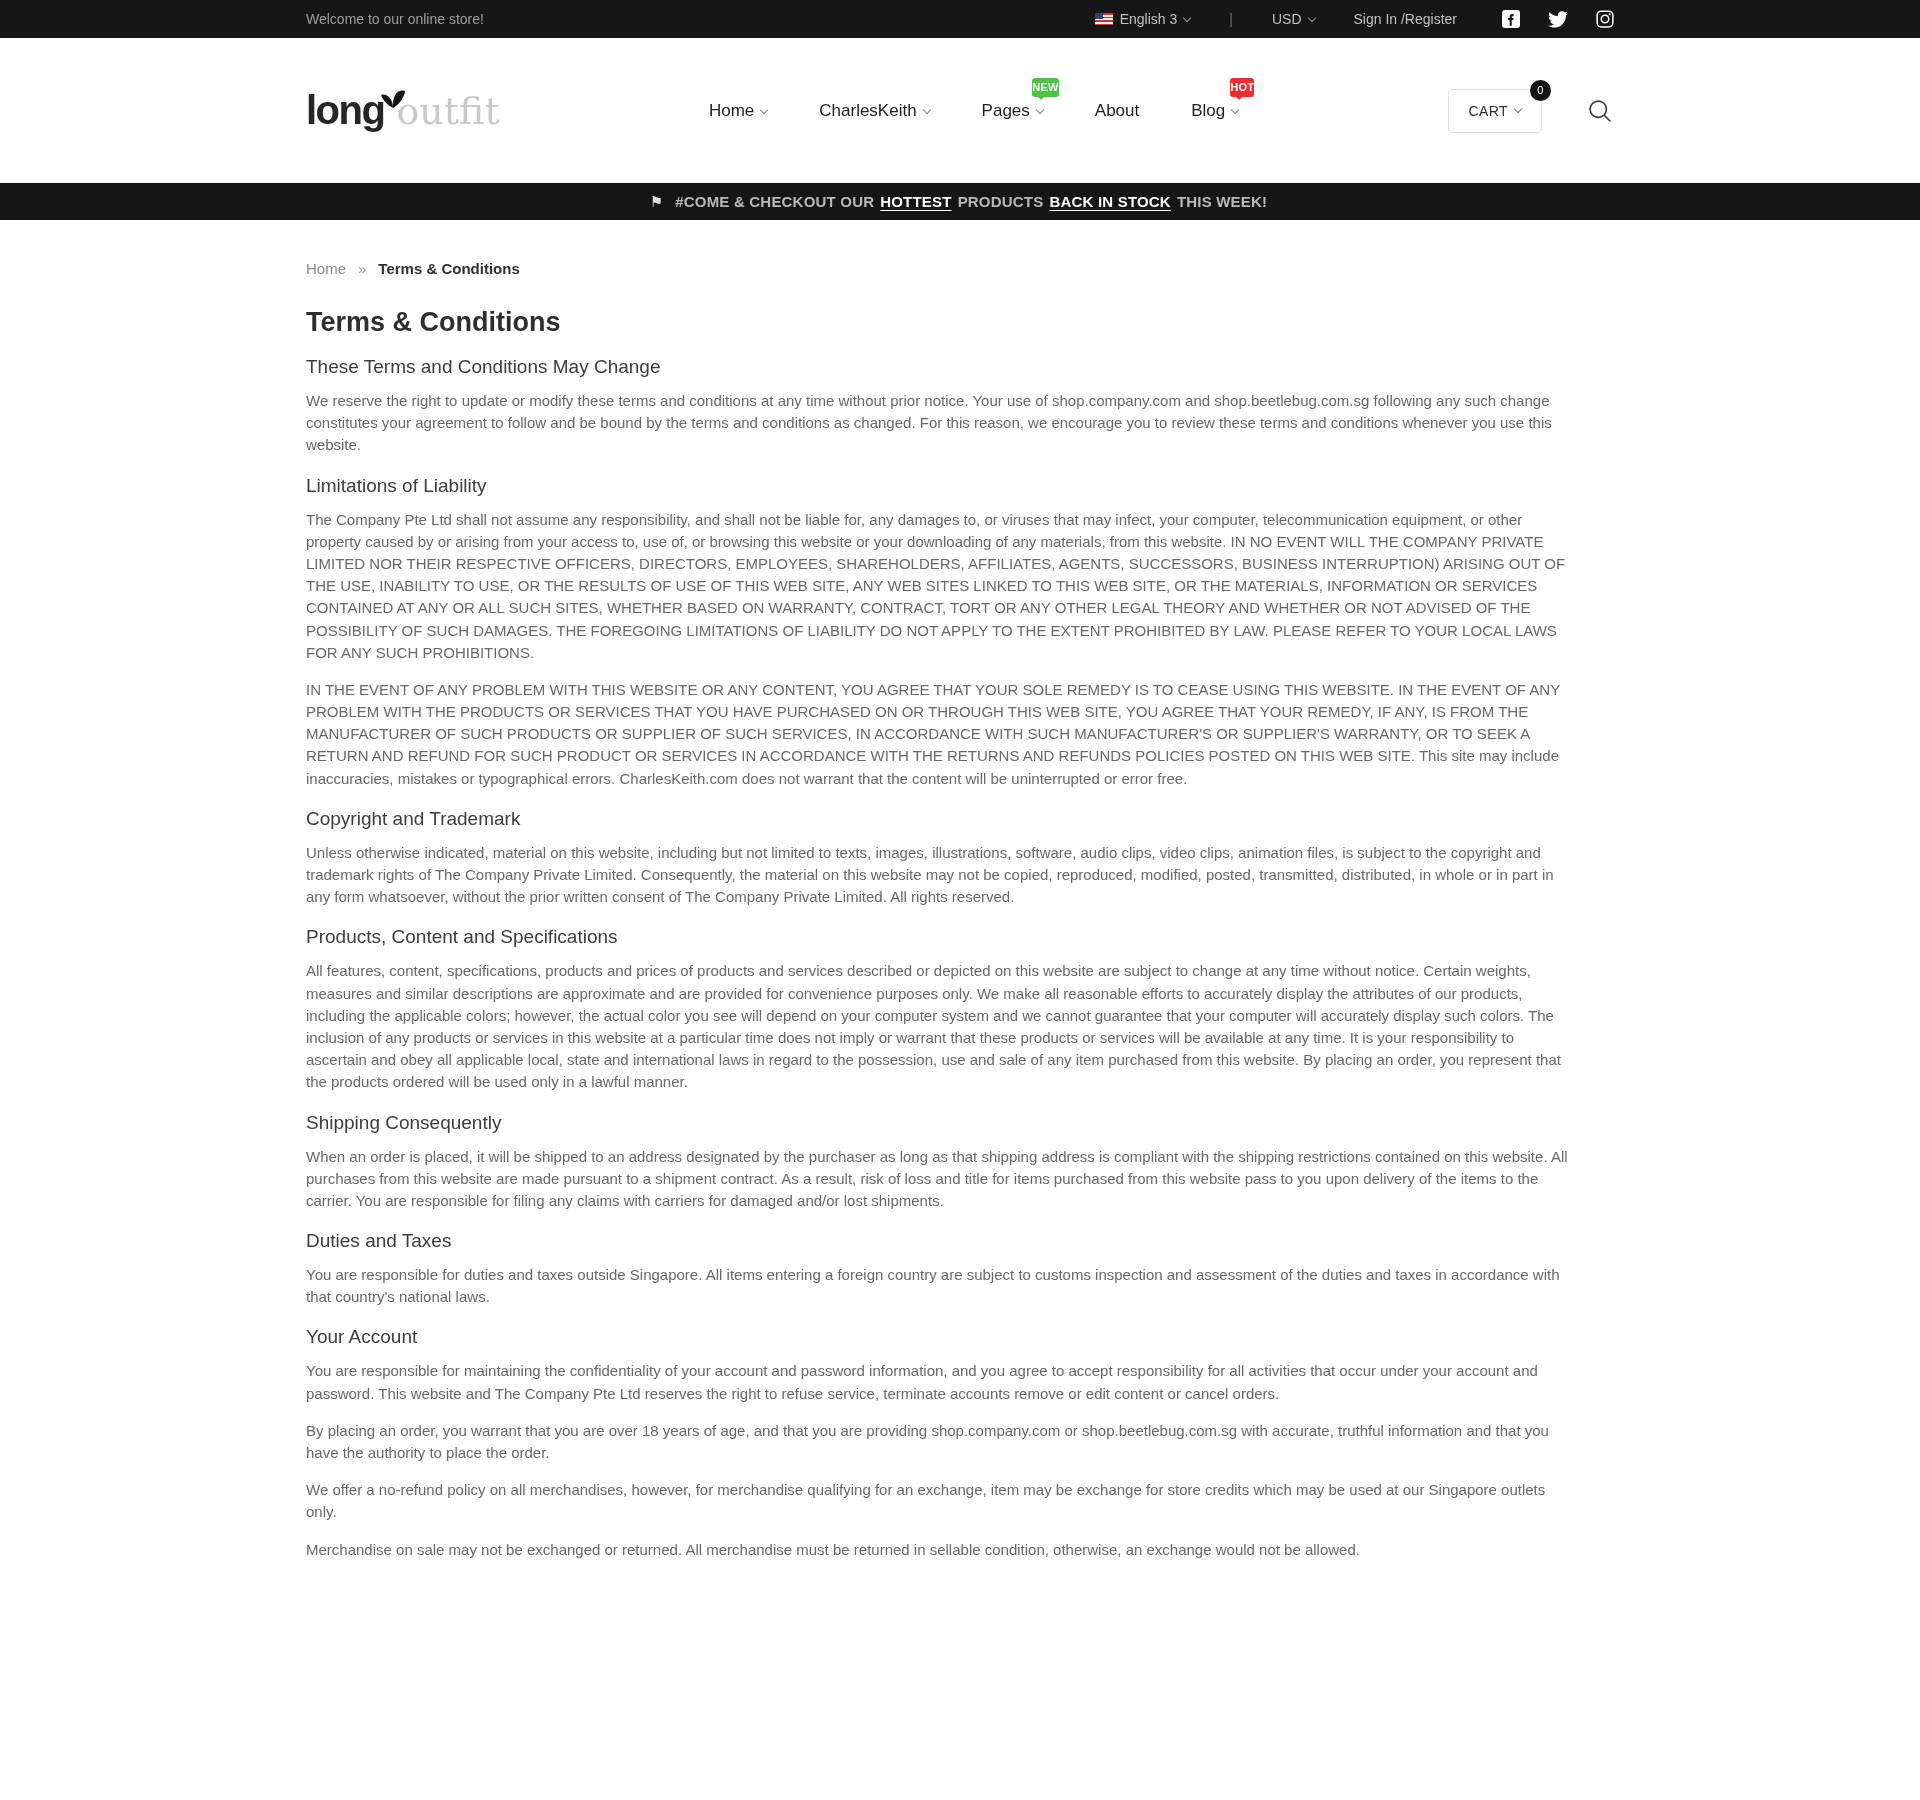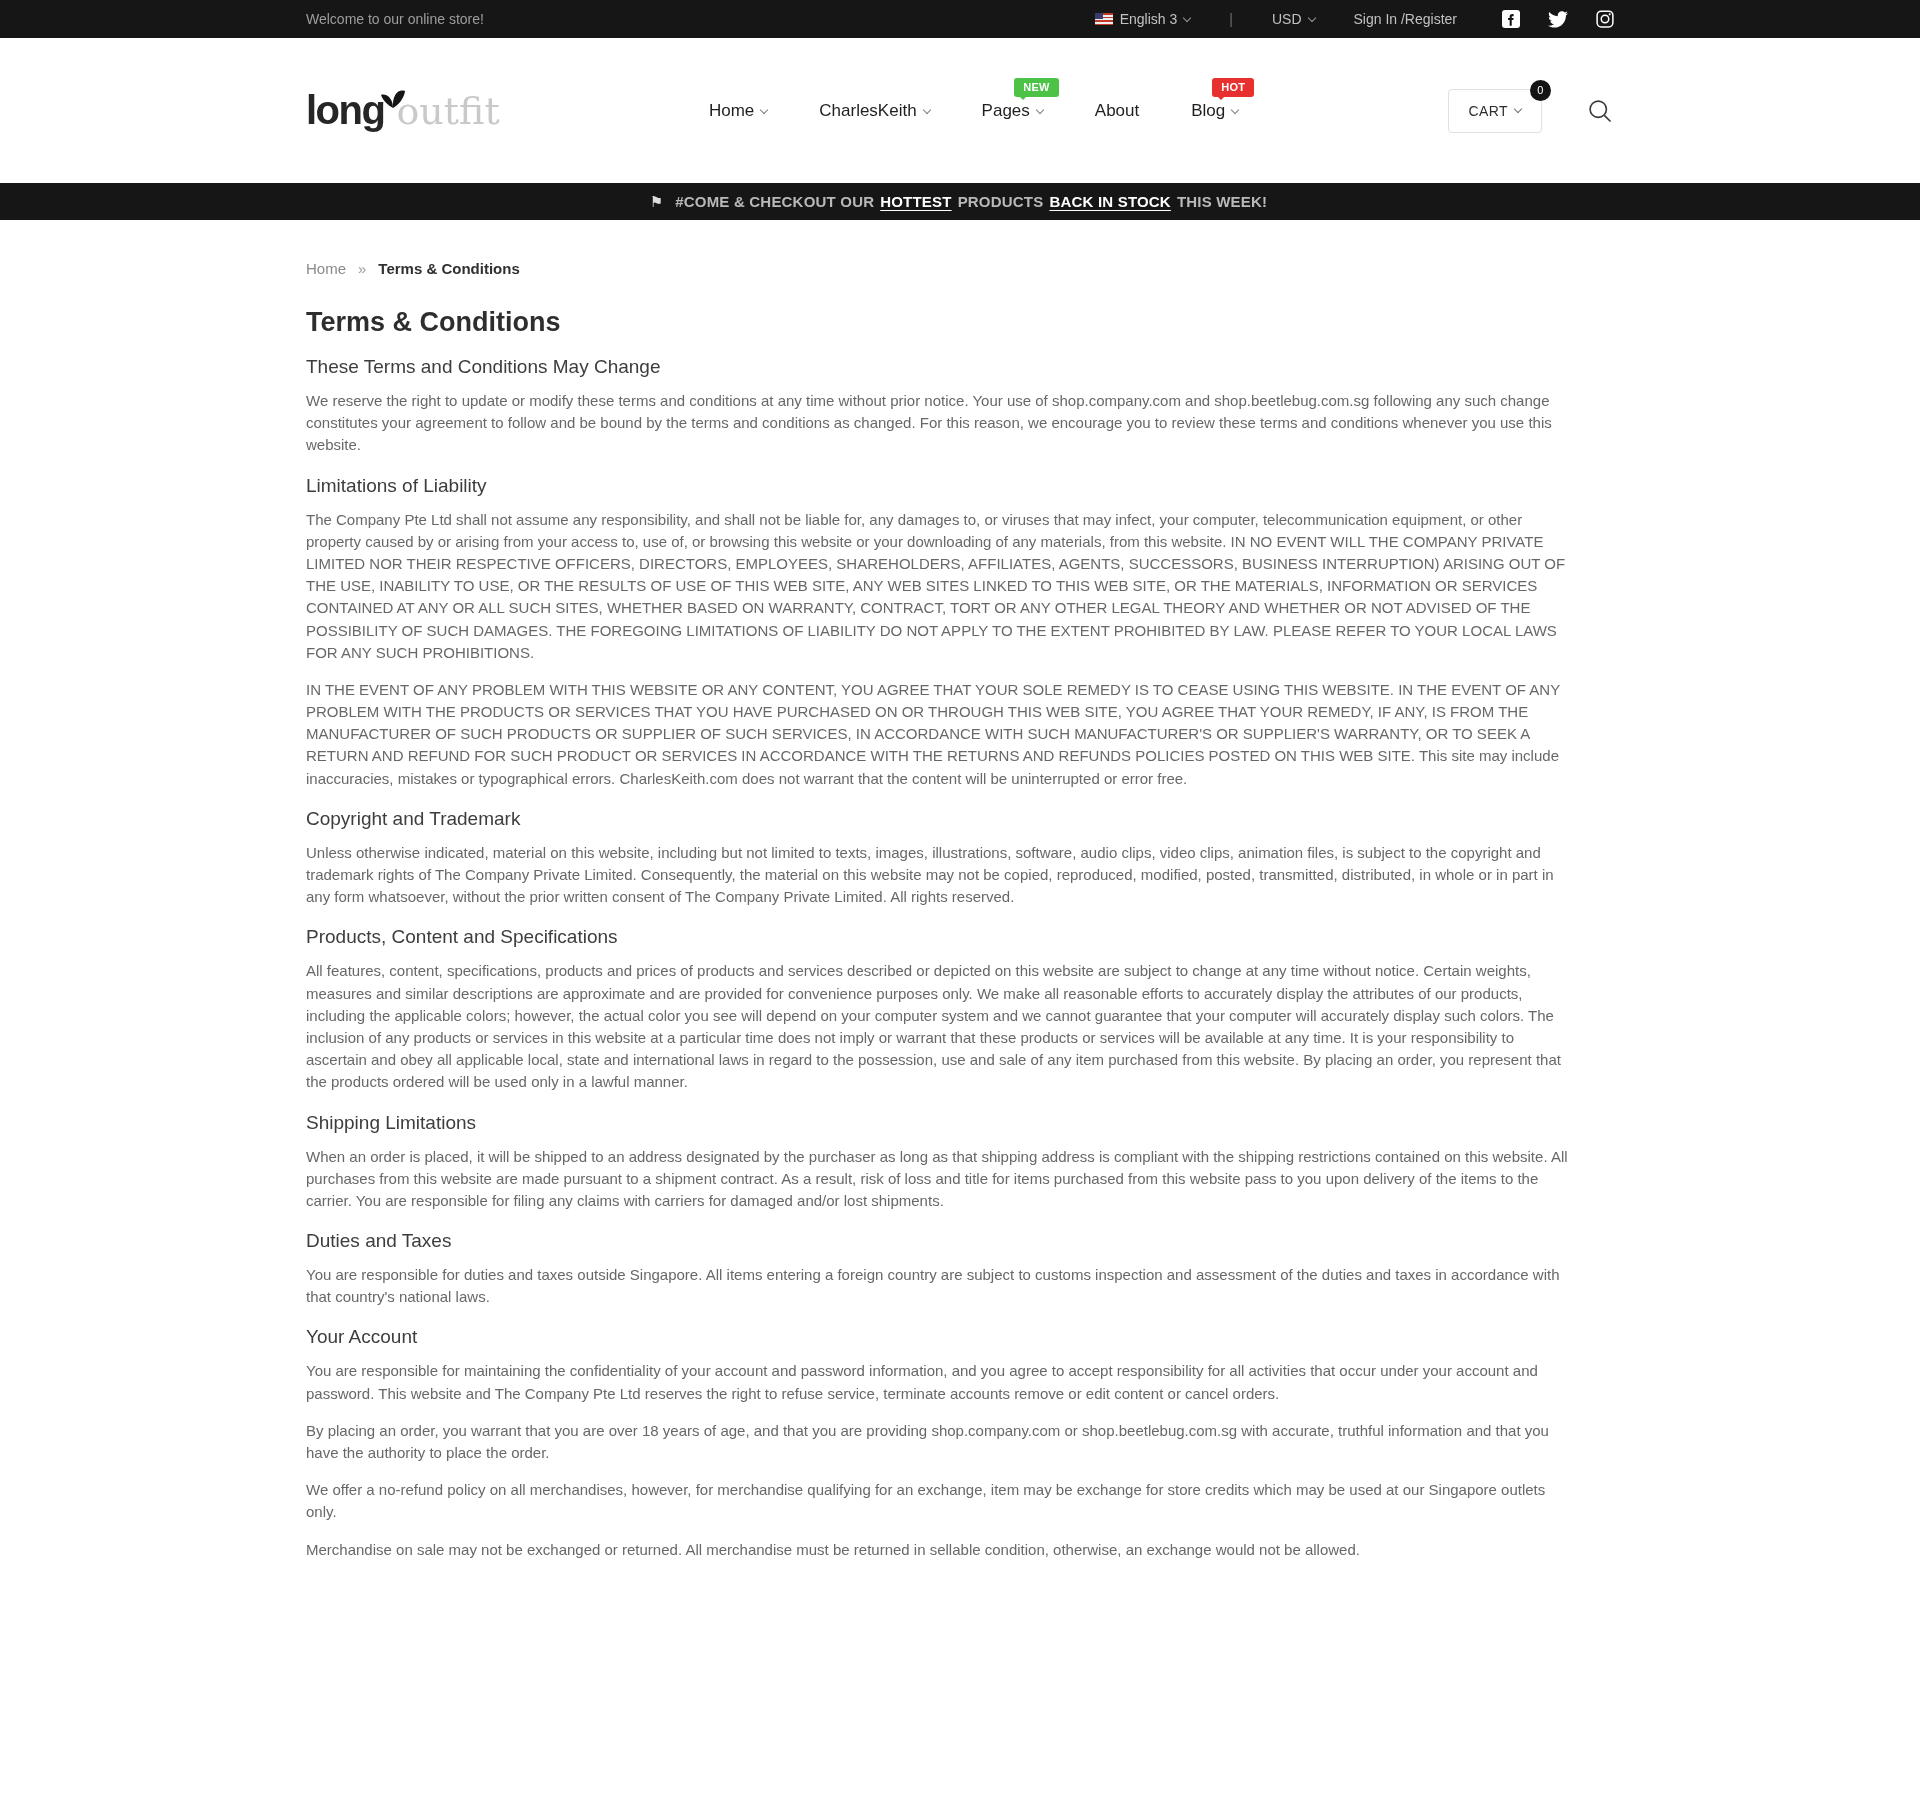--- a/index.html
+++ b/index.html
@@ -32,21 +32,21 @@
   .header-inner { display: flex; align-items: center; height: 145px; }
   .logo { display: flex; align-items: center; cursor: pointer; }
   .logo-primary { font-size: 40px; font-weight: 700; color: #262626; letter-spacing: -1.5px; }
   .logo-leaf { margin: 0 -10px 24px -4px; }
   .logo-secondary { font-family: "DejaVu Serif", serif; font-size: 38px; color: #c9c9c9; }
   .main-nav { display: flex; align-items: center; gap: 52px; margin: 0 auto; }
   .nav-item { position: relative; display: flex; align-items: center; font-size: 17px; color: #1f1f1f;
     font-weight: 500; text-decoration: none; cursor: pointer; }
   .nav-item .chev { color: #555; margin-bottom: 1px; }
   .nav-badge { position: absolute; top: -23px; right: -16px; color: #fff; font-size: 11px; font-weight: 700;
-    line-height: 1; padding: 4px 9px; border-radius: 3px; letter-spacing: .3px; }
+    line-height: 1; padding: 4px 0; border-radius: 3px; letter-spacing: .3px; }
   .nav-badge-arrow { position: absolute; left: 5px; bottom: -7px; width: 0; height: 0;
     border: 4px solid transparent; }
   .header-right { display: flex; align-items: center; gap: 44px; }
   .cart-wrap { position: relative; border: 1px solid #e1e1e1; border-radius: 4px; padding: 13px 20px;
     display: flex; align-items: center; font-size: 14px; color: #2d2d2d; letter-spacing: .4px; cursor: pointer; background:#fff; }
   .cart-wrap .chev { color: #444; }
   .cart-count { position: absolute; top: -10px; right: -10px; width: 21px; height: 21px; border-radius: 50%;
     background: #141414; color: #fff; font-size: 11px; display: flex; align-items: center; justify-content: center; }
   .search-btn { background: none; border: none; padding: 0; cursor: pointer; display: flex; align-items: center; }
 
@@ -179,21 +179,21 @@
   <div>
       <h2 class="sec-heading">These Terms and Conditions May Change</h2>
       <p class="sec-para">We reserve the right to update or modify these terms and conditions at any time without prior notice.  Your use of shop.company.com and shop.beetlebug.com.sg following any such change constitutes your agreement to follow and be bound by the terms and conditions as changed. For this reason, we encourage you to review these terms and conditions whenever you use this website.</p>
       <h2 class="sec-heading">Limitations of Liability</h2>
       <p class="sec-para">The Company Pte Ltd shall not assume any responsibility, and shall not be liable for, any damages to, or viruses that may infect, your computer, telecommunication equipment, or other property caused by or arising from your access to, use of, or browsing this website or your downloading of any materials, from this website. IN NO EVENT WILL THE COMPANY PRIVATE LIMITED NOR THEIR RESPECTIVE OFFICERS, DIRECTORS, EMPLOYEES, SHAREHOLDERS, AFFILIATES, AGENTS, SUCCESSORS, BUSINESS INTERRUPTION) ARISING OUT OF THE USE, INABILITY TO USE, OR THE RESULTS OF USE OF THIS WEB SITE, ANY WEB SITES LINKED TO THIS WEB SITE, OR THE MATERIALS, INFORMATION OR SERVICES CONTAINED AT ANY OR ALL SUCH SITES, WHETHER BASED ON WARRANTY, CONTRACT, TORT OR ANY OTHER LEGAL THEORY AND WHETHER OR NOT ADVISED OF THE POSSIBILITY OF SUCH DAMAGES. THE FOREGOING LIMITATIONS OF LIABILITY DO NOT APPLY TO THE EXTENT PROHIBITED BY LAW. PLEASE REFER TO YOUR LOCAL LAWS FOR ANY SUCH PROHIBITIONS.</p>
       <p class="sec-para">IN THE EVENT OF ANY PROBLEM WITH THIS WEBSITE OR ANY CONTENT, YOU AGREE THAT YOUR SOLE REMEDY IS TO CEASE USING THIS WEBSITE. IN THE EVENT OF ANY PROBLEM WITH THE PRODUCTS OR SERVICES THAT YOU HAVE PURCHASED ON OR THROUGH THIS WEB SITE, YOU AGREE THAT YOUR REMEDY, IF ANY, IS FROM THE MANUFACTURER OF SUCH PRODUCTS OR SUPPLIER OF SUCH SERVICES, IN ACCORDANCE WITH SUCH MANUFACTURER'S OR SUPPLIER'S WARRANTY, OR TO SEEK A RETURN AND REFUND FOR SUCH PRODUCT OR SERVICES IN ACCORDANCE WITH THE RETURNS AND REFUNDS POLICIES POSTED ON THIS WEB SITE. This site may include inaccuracies, mistakes or typographical errors. CharlesKeith.com does not warrant that the content will be uninterrupted or error free.</p>
       <h2 class="sec-heading">Copyright and Trademark</h2>
       <p class="sec-para">Unless otherwise indicated, material on this website, including but not limited to texts, images, illustrations, software, audio clips, video clips, animation files, is subject to the copyright and trademark rights of The Company Private Limited. Consequently, the material on this website may not be copied, reproduced, modified, posted, transmitted, distributed, in whole or in part in any form whatsoever, without the prior written consent of The Company Private Limited. All rights reserved.</p>
       <h2 class="sec-heading">Products, Content and Specifications</h2>
       <p class="sec-para">All features, content, specifications, products and prices of products and services described or depicted on this website are subject to change at any time without notice.  Certain weights, measures and similar descriptions are approximate and are provided for convenience purposes only.  We make all reasonable efforts to accurately display the attributes of our products, including the applicable colors; however, the actual color you see will depend on your computer system and we cannot guarantee that your computer will accurately display such colors.  The inclusion of any products or services in this website at a particular time does not imply or warrant that these products or services will be available at any time.  It is your responsibility to ascertain and obey all applicable local, state and international laws in regard to the possession, use and sale of any item purchased from this website. By placing an order, you represent that the products ordered will be used only in a lawful manner.</p>
-      <h2 class="sec-heading">Shipping Limitations</h2>
+      <h2 class="sec-heading">Shipping Consequently</h2>
       <p class="sec-para">When an order is placed, it will be shipped to an address designated by the purchaser as long as that shipping address is compliant with the shipping restrictions contained on this website.  All purchases from this website are made pursuant to a shipment contract.  As a result, risk of loss and title for items purchased from this website pass to you upon delivery of the items to the carrier.  You are responsible for filing any claims with carriers for damaged and/or lost shipments.</p>
       <h2 class="sec-heading">Duties and Taxes</h2>
       <p class="sec-para">You are responsible for duties and taxes outside Singapore. All items entering a foreign country are subject to customs inspection and assessment of the duties and taxes in accordance with that country's national laws.</p>
       <h2 class="sec-heading">Your Account</h2>
       <p class="sec-para">You are responsible for maintaining the confidentiality of your account and password information, and you agree to accept responsibility for all activities that occur under your account and password.  This website and The Company Pte Ltd reserves the right to refuse service, terminate accounts remove or edit content or cancel orders.</p>
       <p class="sec-para">By placing an order, you warrant that you are over 18 years of age, and that you are providing shop.company.com or shop.beetlebug.com.sg with accurate, truthful information and that you have the authority to place the order.</p>
       <p class="sec-para">We offer a no-refund policy on all merchandises, however, for merchandise qualifying for an exchange, item may be exchange for store credits which may be used at our Singapore outlets only.</p>
       <p class="sec-para">Merchandise on sale may not be exchanged or returned. All merchandise must be returned in sellable condition, otherwise, an exchange would not be allowed.</p>
     </div>
 </main>

